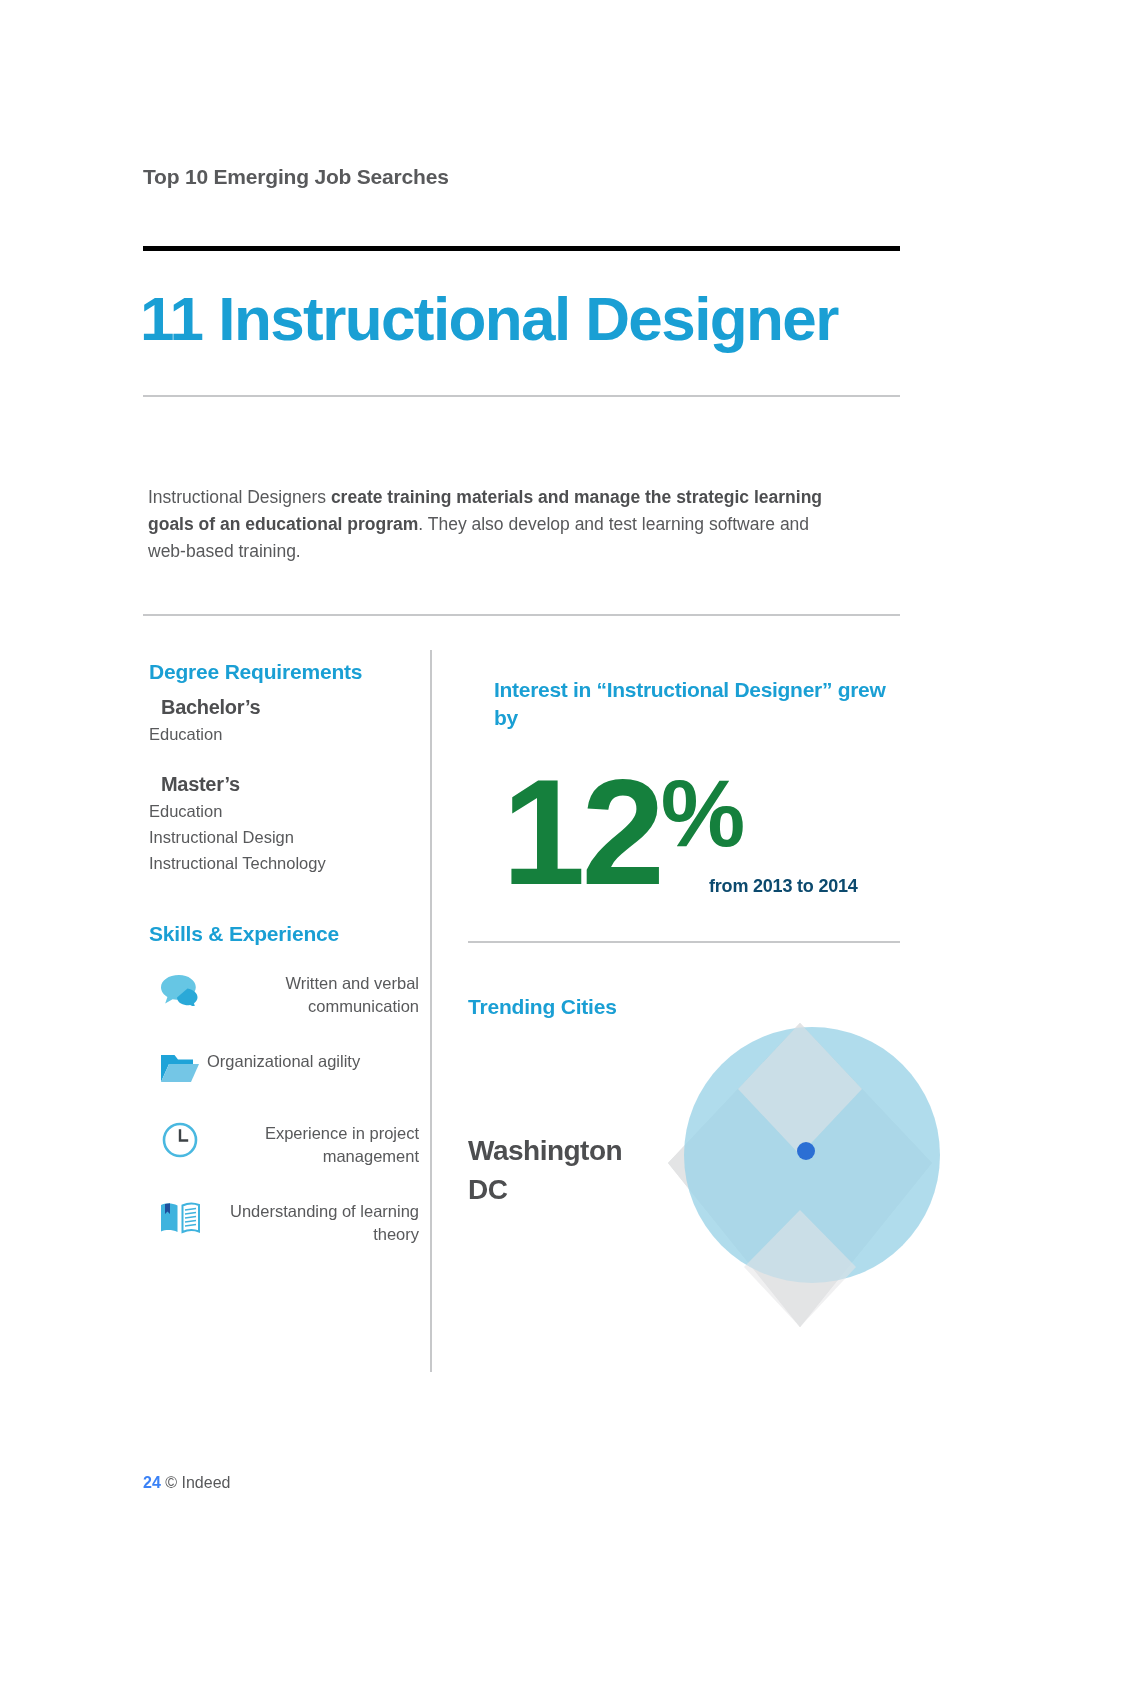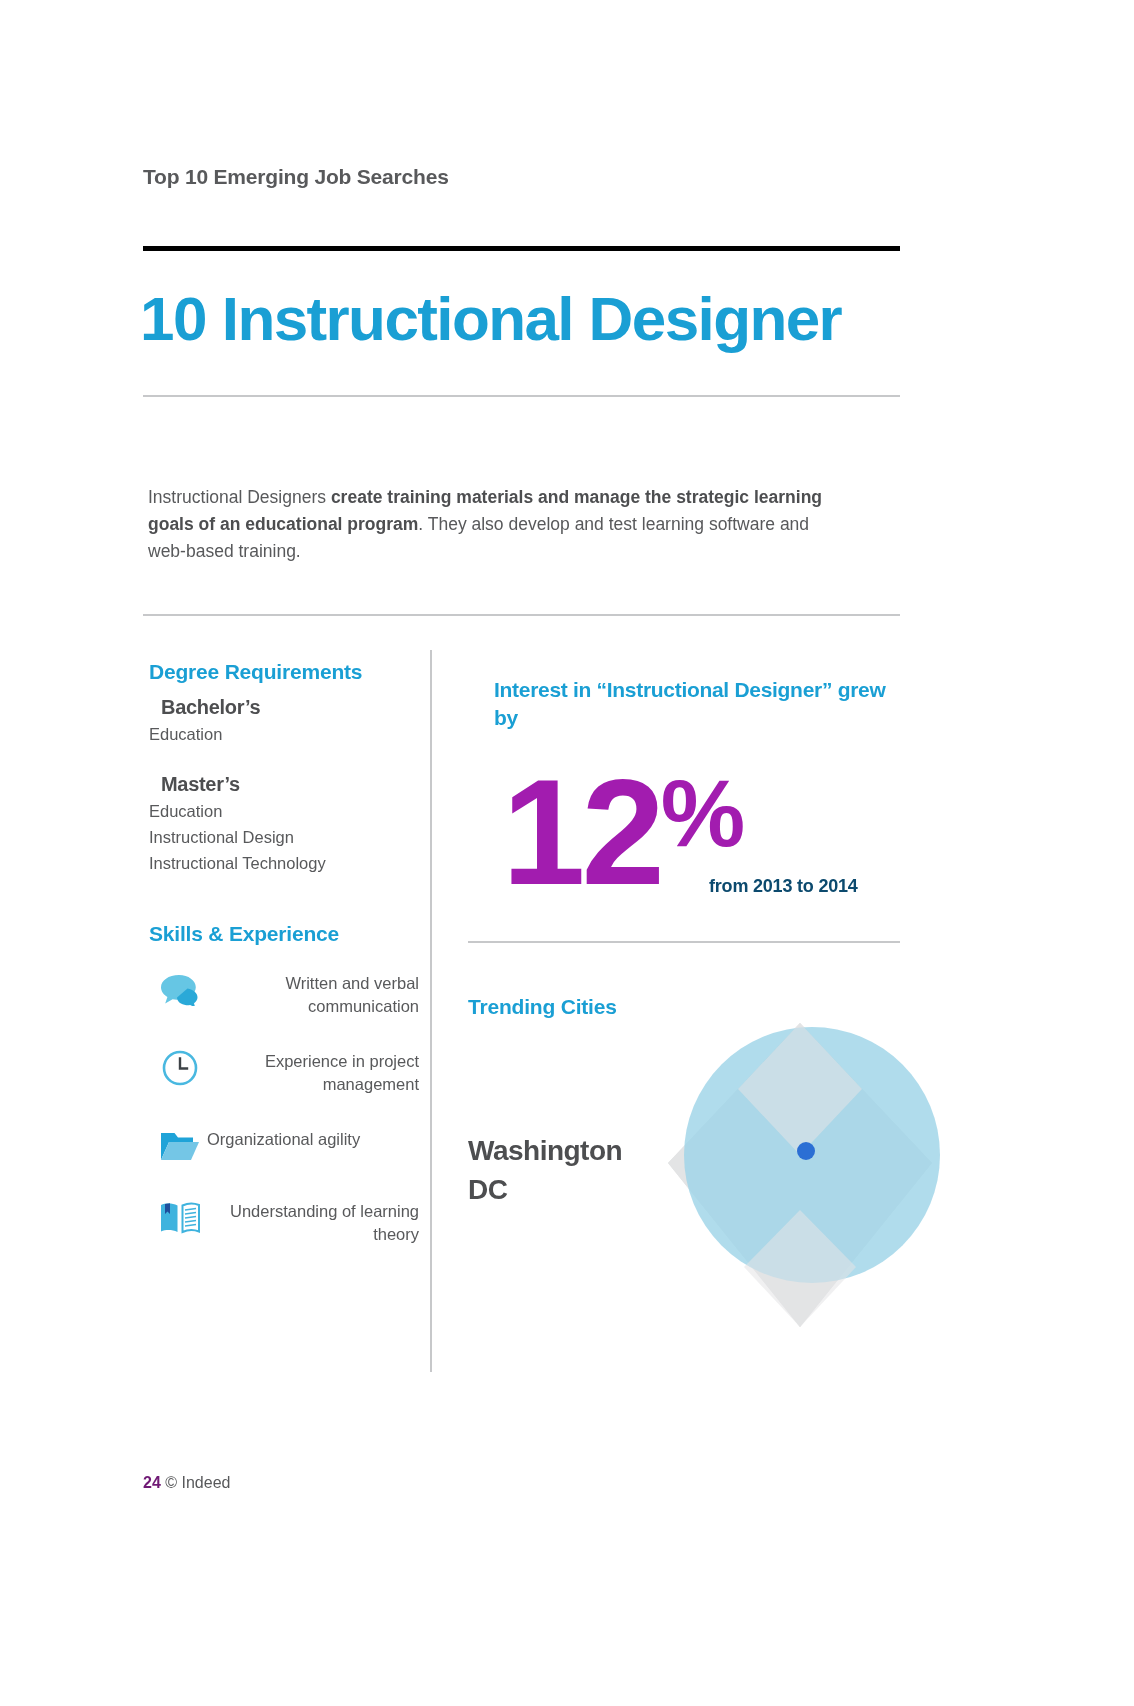--- a/index.html
+++ b/index.html
@@ -163,21 +163,21 @@
     position: relative;
     height: 150px;
     margin-top: 14px;
   }
   .stat-number {
     position: absolute;
     left: 8px;
     top: -8px;
     font-size: 150px;
     font-weight: bold;
-    color: #a21caf;
+    color: #15803d;
     letter-spacing: -4px;
     line-height: 150px;
   }
   .stat-number .pct {
     font-size: 95px;
     letter-spacing: -2px;
     vertical-align: 38px;
   }
   .stat-caption {
     position: absolute;
@@ -229,31 +229,31 @@
   }
 
   
   .footer {
     position: absolute;
     left: 143px;
     top: 1474px;
     font-size: 16px;
     color: #58595b;
   }
-  .footer .pagenum { font-weight: bold; color: #701a75; }
+  .footer .pagenum { font-weight: bold; color: #3b82f6; }
 </style>
 </head>
 <body>
 
 <div class="page">
 
   <div class="kicker">Top 10 Emerging Job Searches</div>
   <div class="rule-thick"></div>
   <div class="title">
-    <span class="rank">10</span><span>Instructional Designer</span>
+    <span class="rank">11</span><span>Instructional Designer</span>
   </div>
   <div class="rule-thin-1"></div>
 
   <div class="desc"><span>Instructional Designers </span><b>create training materials and manage the strategic learning goals of an educational program</b><span>. They also develop and test learning software and web-based training.</span></div>
 
   <div class="rule-thin-2"></div>
   <div class="col-divider"></div>
 
   <div class="col-left">
 
@@ -278,36 +278,36 @@
         <svg width="40" height="32" viewBox="0 0 40 32">
           <path d="M19 1 C8.5 1 1 6.6 1 13.3 C1 17.2 3.5 20.7 7.4 23 L5.2 29.5 L12.6 25.3 C14.6 25.7 16.8 25.8 19 25.6 C28.8 25.1 35.8 19.6 35.8 13.3 C35.8 6.6 28.5 1 19 1 Z" fill="#66c6e4"></path>
           <path d="M27.5 14.5 C33.5 15.5 37.5 19.2 37.5 23.3 C37.5 25.6 36.2 27.7 34 29.2 L35.2 33.6 L30.1 30.9 C28.9 31.2 27.6 31.3 26.3 31.2 C21 30.9 17 27.6 17 23.6" fill="#2aa9d8"></path>
         </svg>
       </div>
       <div class="skill-label">Written and verbal communication</div>
     </div>
 
     <div class="skill-row">
       <div class="skill-icon">
+        <svg width="40" height="32" viewBox="0 0 40 32">
+          <path d="M1 3 L14.5 3 L18 7.5 L33 7.5 L33 12 L9 12 L1 30 Z" fill="#1fa3d8"></path>
+          <path d="M9 12 L39 12 L31 30 L1 30 Z" fill="#74c6e6"></path>
+        </svg>
+      </div>
+      <div class="skill-label">Organizational agility</div>
+    </div>
+
+    <div class="skill-row">
+      <div class="skill-icon">
         <svg width="38" height="38" viewBox="0 0 38 38">
           <circle cx="19" cy="19" r="16" fill="none" stroke="#49b8e0" stroke-width="2.6"></circle>
           <path d="M19 9.5 L19 19.5 L26 19.5" fill="none" stroke="#3d4246" stroke-width="2.4" stroke-linecap="square"></path>
         </svg>
       </div>
       <div class="skill-label">Experience in project management</div>
-    </div>
-
-    <div class="skill-row">
-      <div class="skill-icon">
-        <svg width="40" height="32" viewBox="0 0 40 32">
-          <path d="M1 3 L14.5 3 L18 7.5 L33 7.5 L33 12 L9 12 L1 30 Z" fill="#1fa3d8"></path>
-          <path d="M9 12 L39 12 L31 30 L1 30 Z" fill="#74c6e6"></path>
-        </svg>
-      </div>
-      <div class="skill-label">Organizational agility</div>
     </div>
 
     <div class="skill-row">
       <div class="skill-icon">
         <svg width="42" height="34" viewBox="0 0 42 34">
           <path d="M2 4 C7 2 13 2 18.5 4.5 L18.5 31 C13 28.5 7 28.5 2 30.5 Z" fill="#3fb3de"></path>
           <path d="M40 4 C35 2 29 2 23.5 4.5 L23.5 31 C29 28.5 35 28.5 40 30.5 Z" fill="#ffffff" stroke="#3fb3de" stroke-width="2"></path>
           <g stroke="#3fb3de" stroke-width="1.5">
             <line x1="26" y1="9" x2="37" y2="7.5"></line>
             <line x1="26" y1="13" x2="37" y2="11.5"></line>

